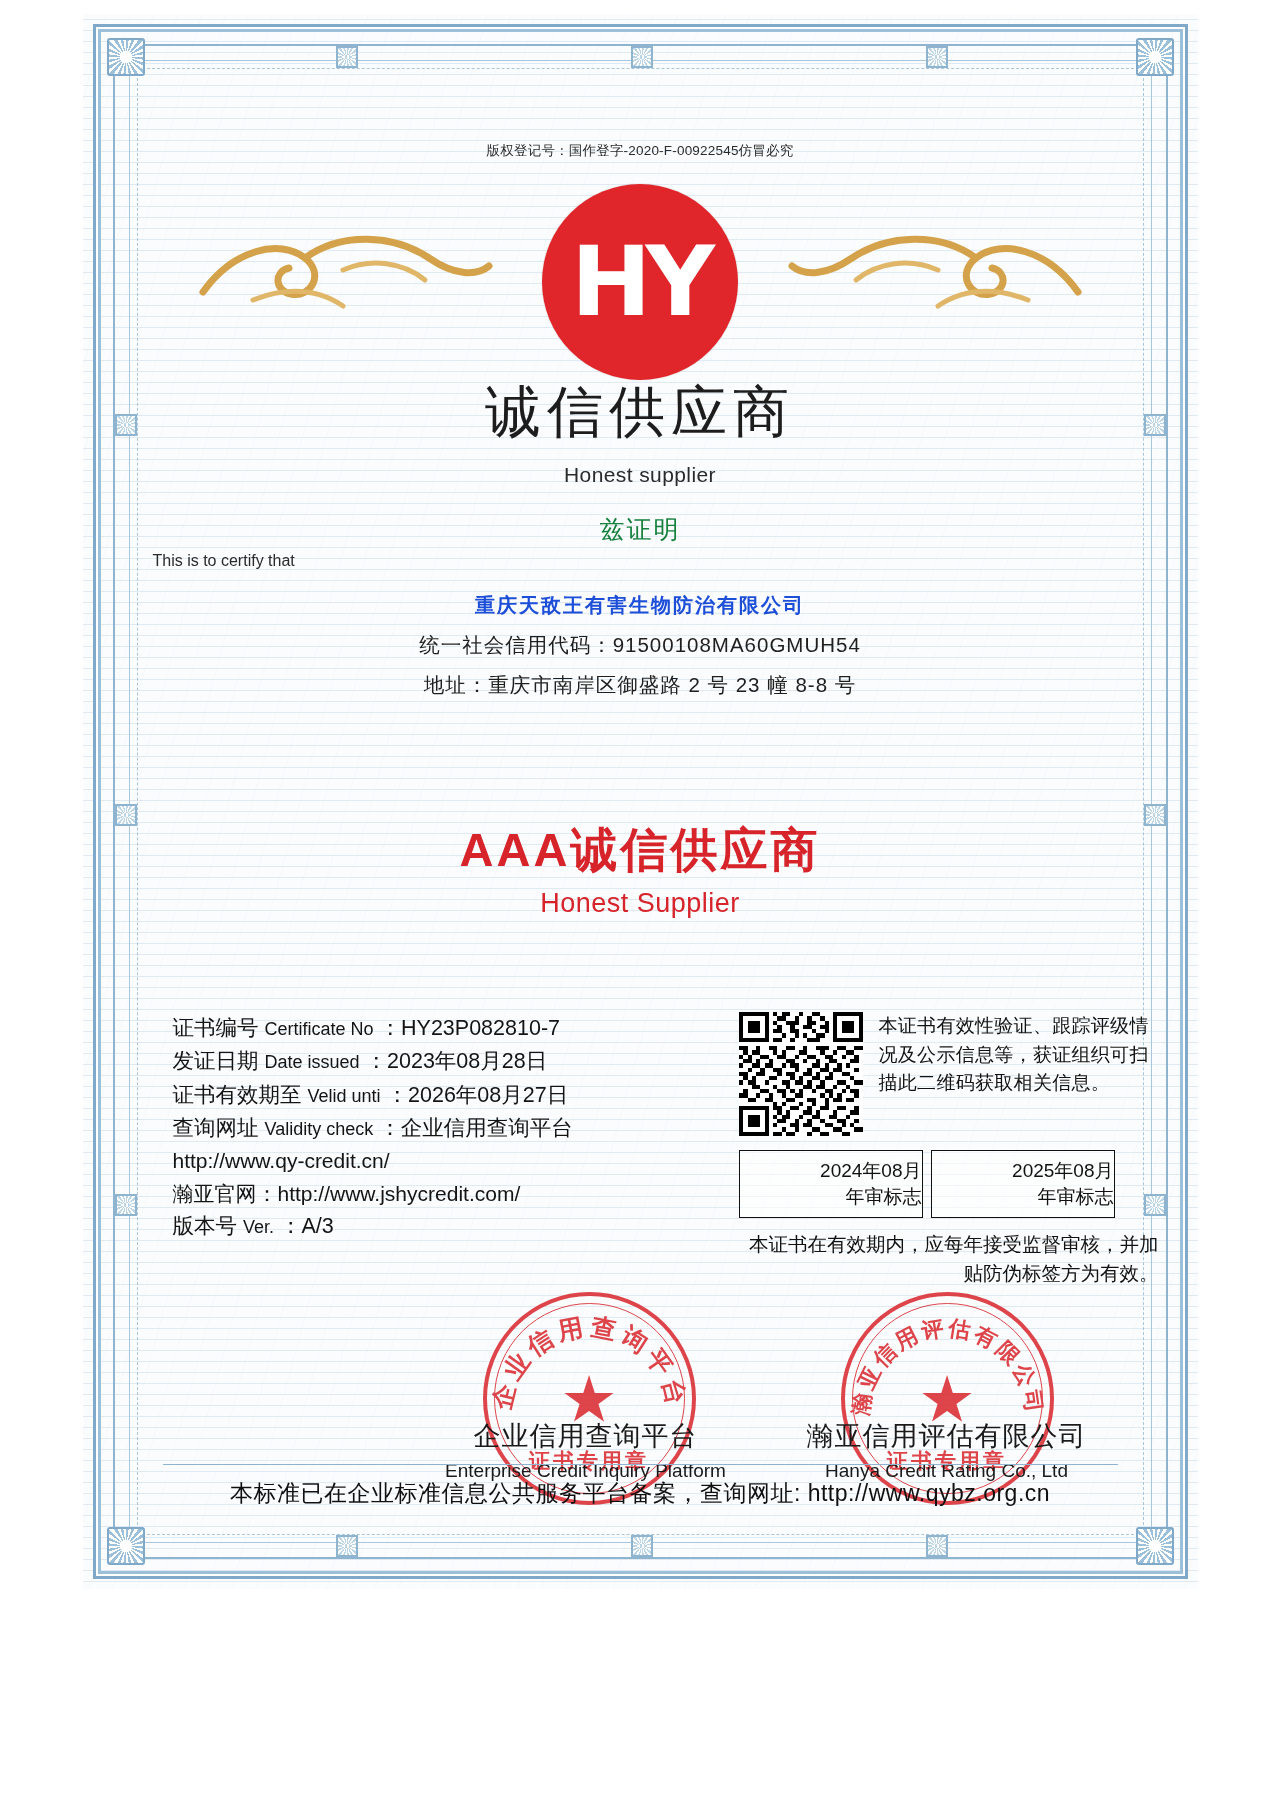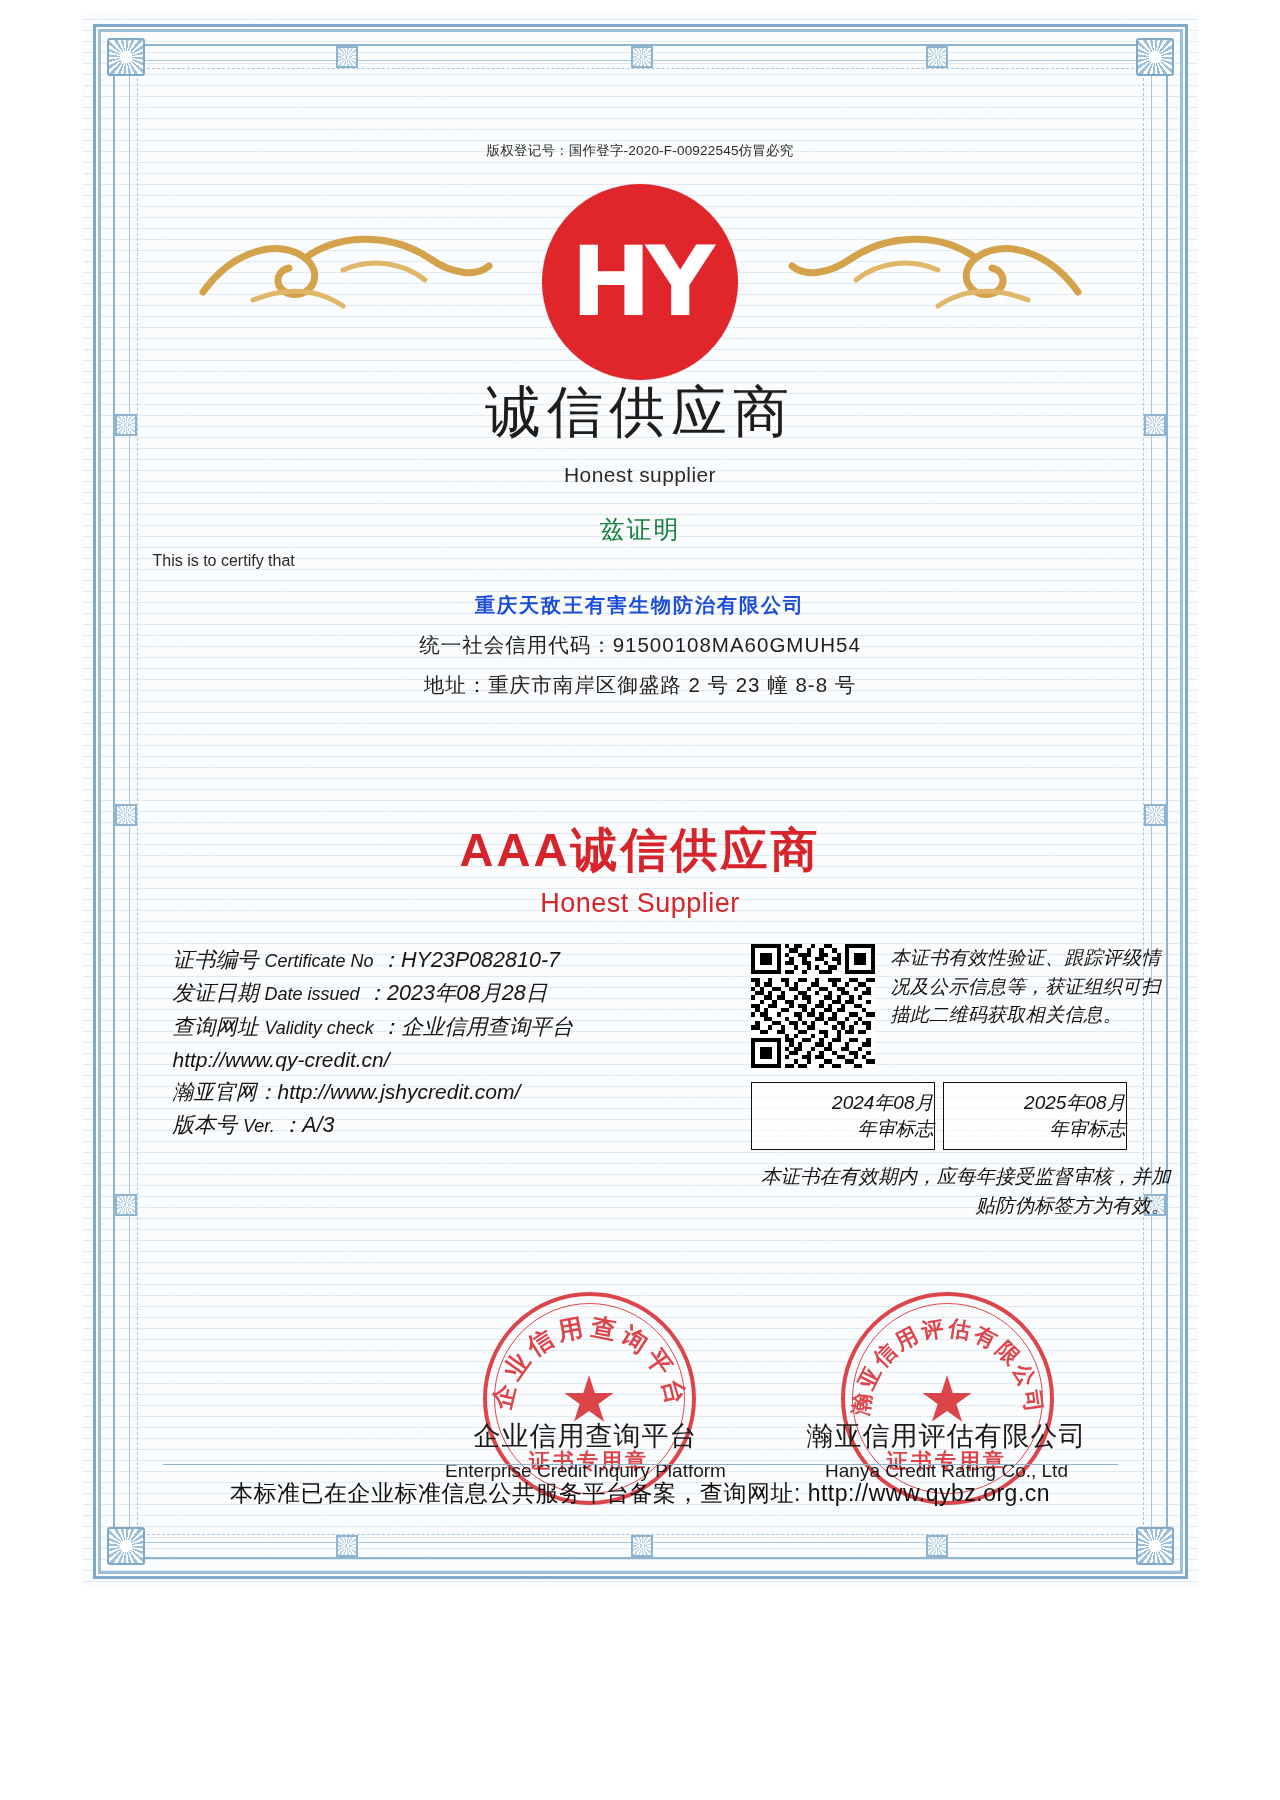--- a/index.html
+++ b/index.html
@@ -210,25 +210,24 @@
     font-size: 27px;
     color: #d6242a;
     margin-top: 6px;
     letter-spacing: .5px;
   }
 
   
   .details {
     position: absolute;
     left: 20px;
-    top: 832px;
+    top: 900px;
     width: 1000px;
     display: flex;
-    gap: 18px;
-    font-style: italic;
+    gap: 6px;
   }
   .details-left {
     width: 560px;
     font-size: 21.5px;
     color: #141414;
     line-height: 1.55;
   }
   .details-left .row { white-space: nowrap; }
   .lbl-cn { font-size: 21.5px; }
   .lbl-en { font-size: 18px; }
@@ -427,20 +426,25 @@
       <div class="details-left">
         <div class="row">
           <span class="lbl-cn">证书编号</span>
           <span class="lbl-en">Certificate No</span>
           <span>：HY23P082810-7</span>
         </div>
         <div class="row">
           <span class="lbl-cn">发证日期</span>
           <span class="lbl-en">Date issued</span>
           <span>：2023年08月28日</span>
+        </div>
+        <div class="row">
+          <span class="lbl-cn">证书有效期至</span>
+          <span class="lbl-en">Velid unti</span>
+          <span>：2026年08月27日</span>
         </div>
         <div class="row">
           <span class="lbl-cn">查询网址</span>
           <span class="lbl-en">Validity check</span>
           <span>：企业信用查询平台</span>
         </div>
         <div class="row url-line">http://www.qy-credit.cn/</div>
         <div class="row url-line">瀚亚官网：http://www.jshycredit.com/</div>
         <div class="row">
           <span class="lbl-cn">版本号</span>

